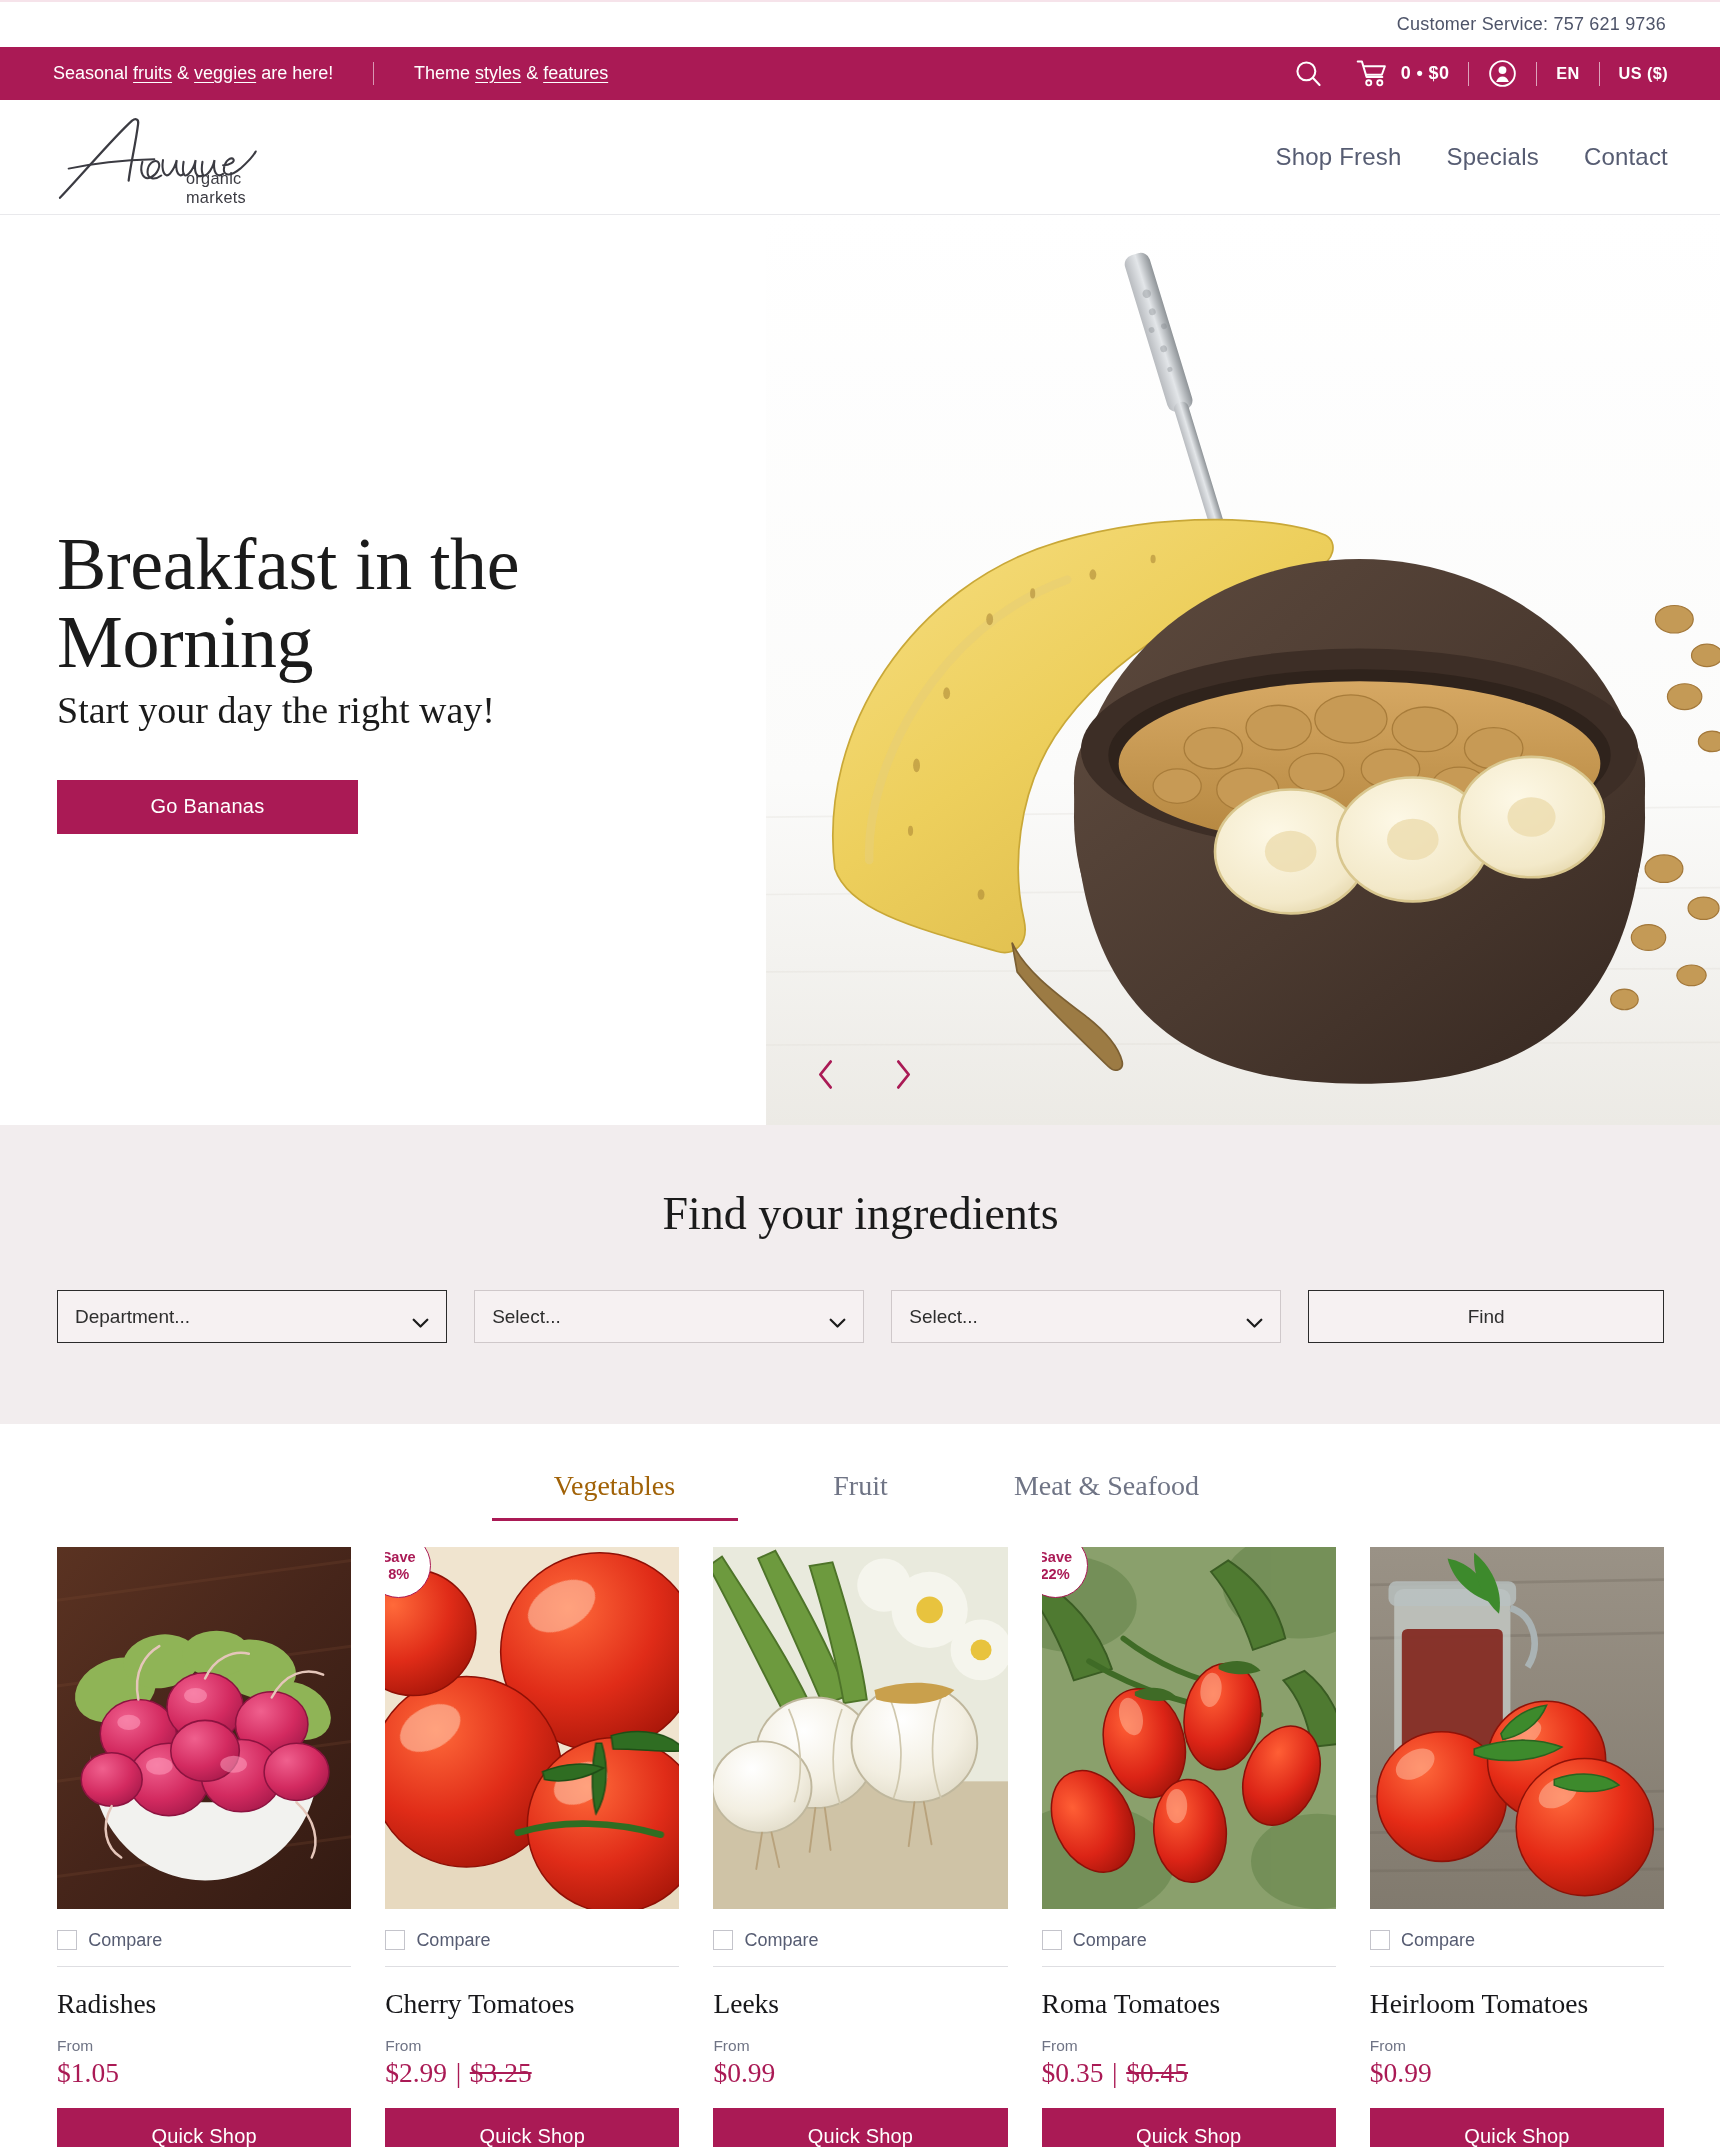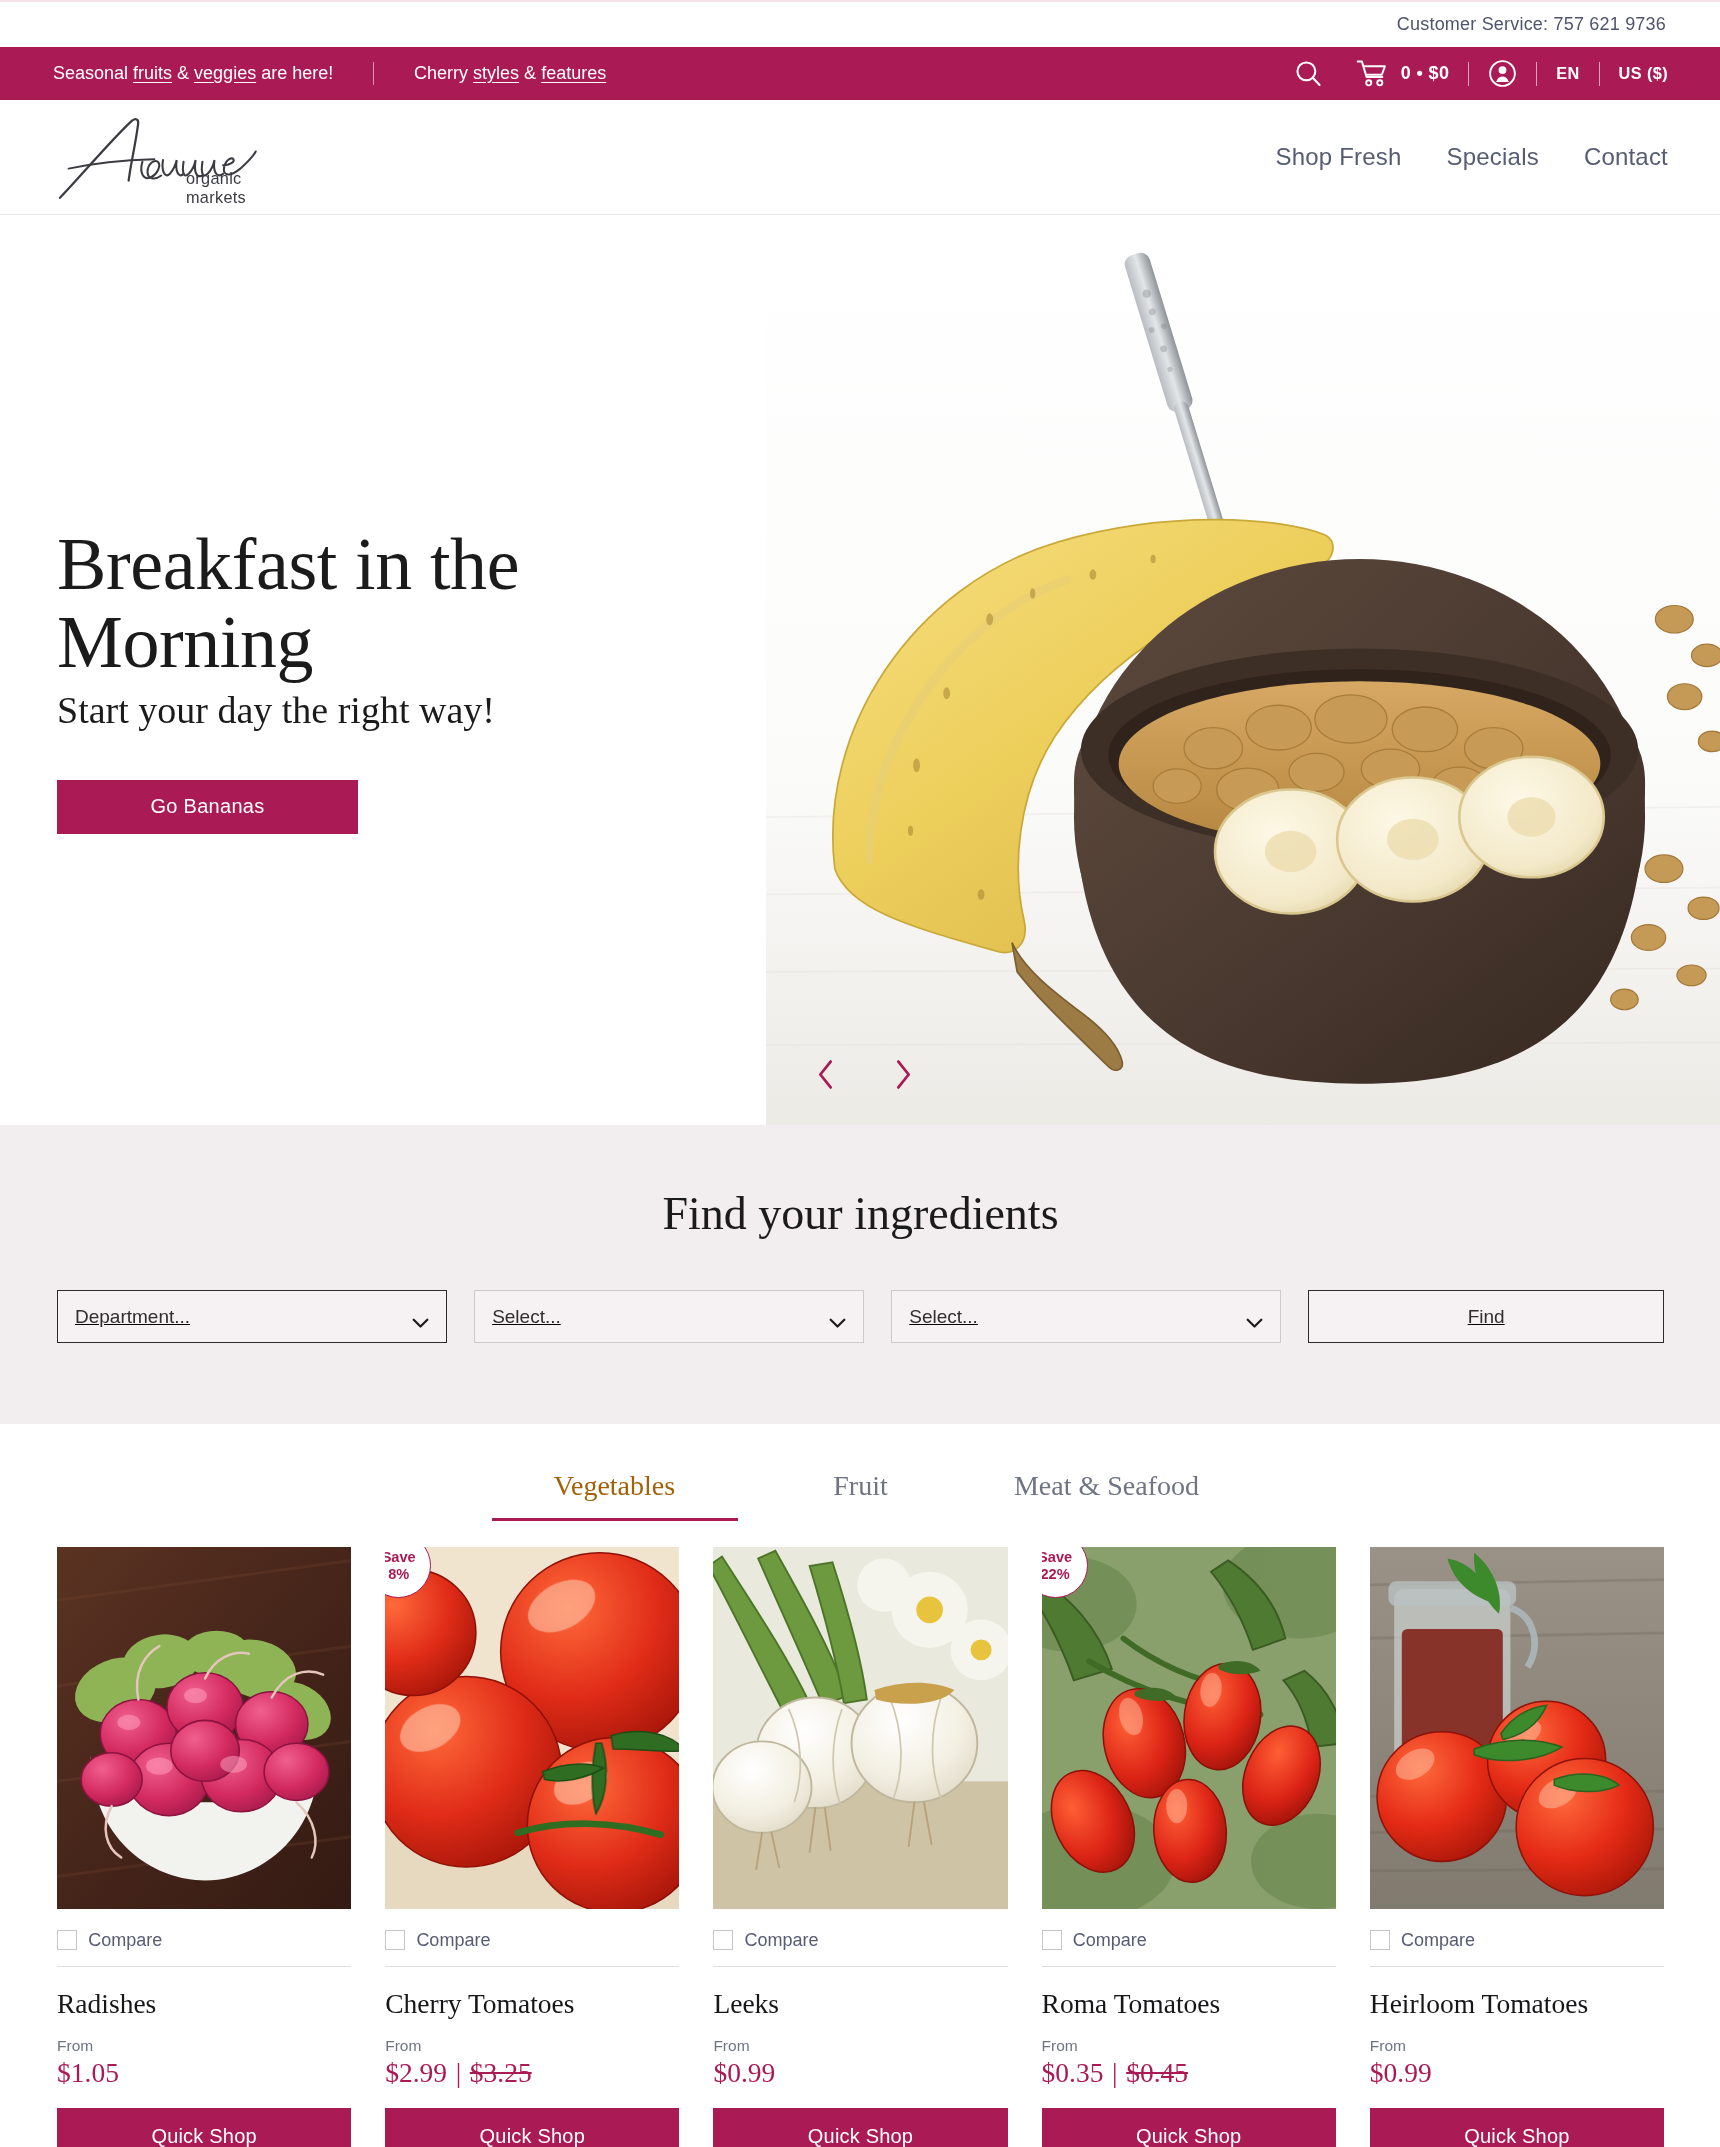--- a/index.html
+++ b/index.html
@@ -160,21 +160,20 @@
     font-family: "Liberation Serif", serif;
     font-size: 46px;
     color: #1b1b1b;
     font-weight: 400;
   }
   .finder-row {
     display: flex;
     gap: 27.5px;
     padding: 0 57px;
     margin-top: 50px;
-    text-decoration: underline;
   }
   .fsel {
     flex: 1;
     height: 53px;
     background: #f6f1f2;
     border: 1.7px solid #2b2b2b;
     display: flex;
     align-items: center;
     padding: 0 17px;
     font-size: 19px;
@@ -327,21 +326,21 @@
 <div class="page">
 
   <div class="cs-bar">
     <span class="cs-text">Customer Service: 757 621 9736</span>
   </div>
 
   <div class="promo-bar">
     <div class="promo-left">
       <span class="promo-msg"><span>Seasonal </span><u>fruits</u><span> &amp; </span><u>veggies</u><span> are here!</span></span>
       <span class="promo-div"></span>
-      <span class="promo-msg"><span>Cherry </span><u>styles</u><span> &amp; </span><u>features</u></span>
+      <span class="promo-msg"><span>Theme </span><u>styles</u><span> &amp; </span><u>features</u></span>
     </div>
 
     <div class="promo-right">
       <span class="icon-btn search-ico">
         <svg width="29" height="29" viewBox="0 0 34 34" fill="none">
           <circle cx="14.5" cy="14.5" r="10.5" stroke="#fff" stroke-width="2.4"></circle>
           <line x1="22" y1="22" x2="30" y2="30.5" stroke="#fff" stroke-width="2.4" stroke-linecap="round"></line>
         </svg>
       </span>
 

